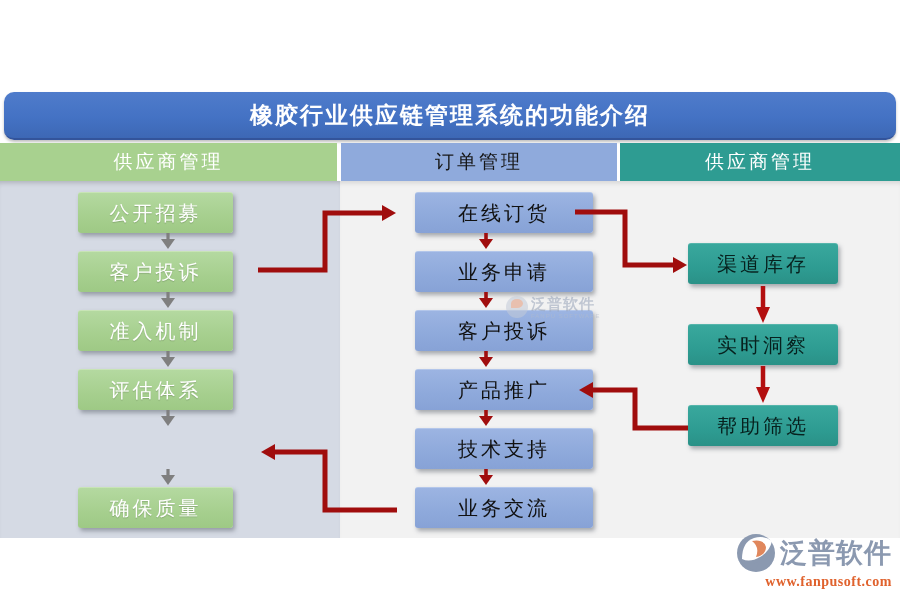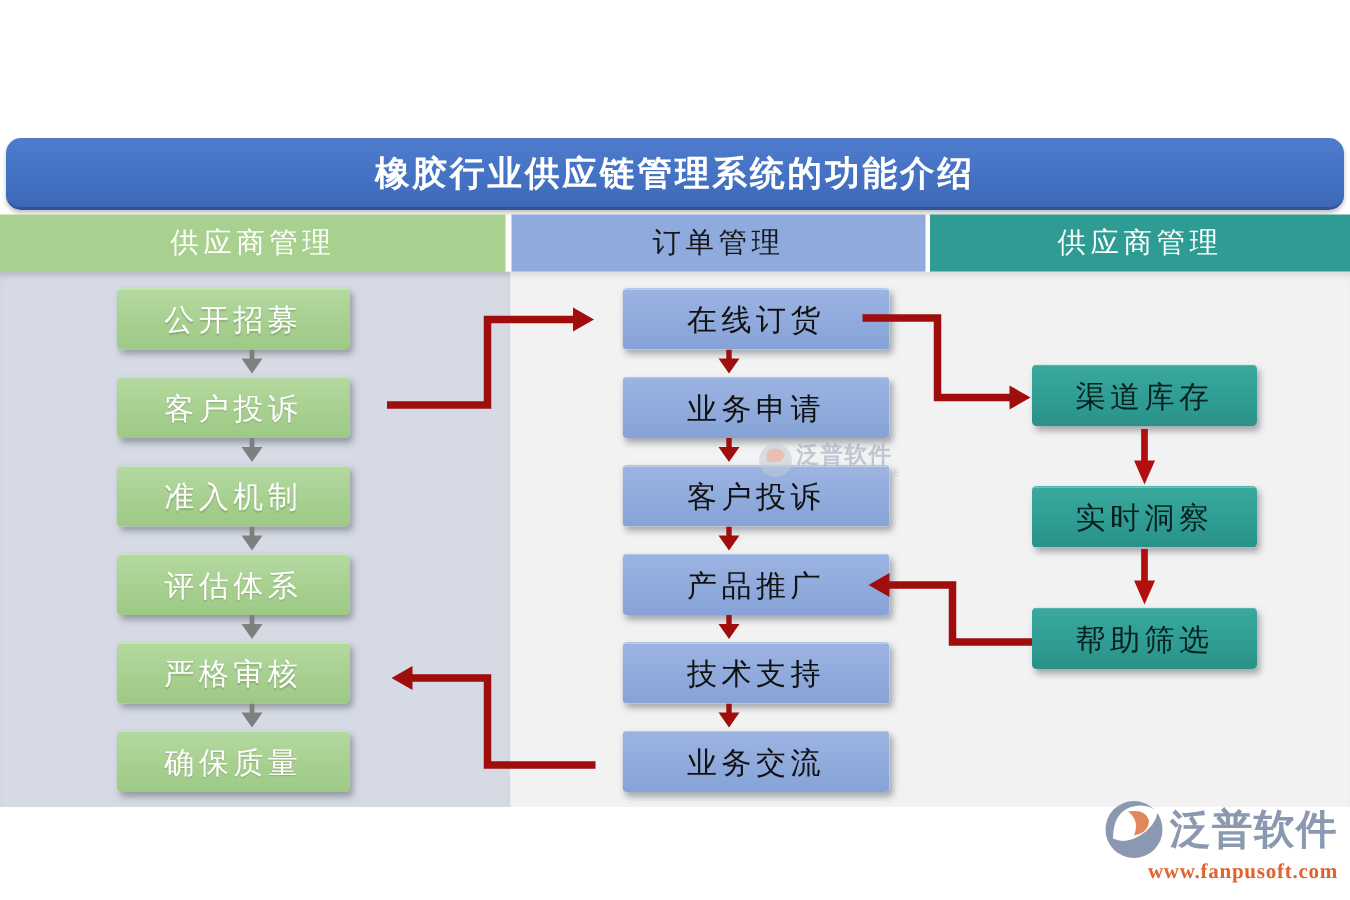--- a/index.html
+++ b/index.html
@@ -73,21 +73,20 @@
   <div class="col-header hdr-order">订单管理</div>
   <div class="col-header hdr-inventory">供应商管理</div>
 
   <div class="panel panel-left"></div>
   <div class="panel panel-right"></div>
 
   <div class="node node-green" style="top:192px">公开招募</div>
   <div class="node node-green" style="top:251px">客户投诉</div>
   <div class="node node-green" style="top:310px">准入机制</div>
   <div class="node node-green" style="top:369px">评估体系</div>
-  <div class="node node-green" style="top:428px">严格审核</div>
   <div class="node node-green" style="top:487px">确保质量</div>
 
   <div class="node node-blue" style="top:192px">在线订货</div>
   <div class="node node-blue" style="top:251px">业务申请</div>
   <div class="node node-blue" style="top:310px">客户投诉</div>
   <div class="node node-blue" style="top:369px">产品推广</div>
   <div class="node node-blue" style="top:428px">技术支持</div>
   <div class="node node-blue" style="top:487px">业务交流</div>
 
   <div class="node node-teal" style="top:243px">渠道库存</div>

